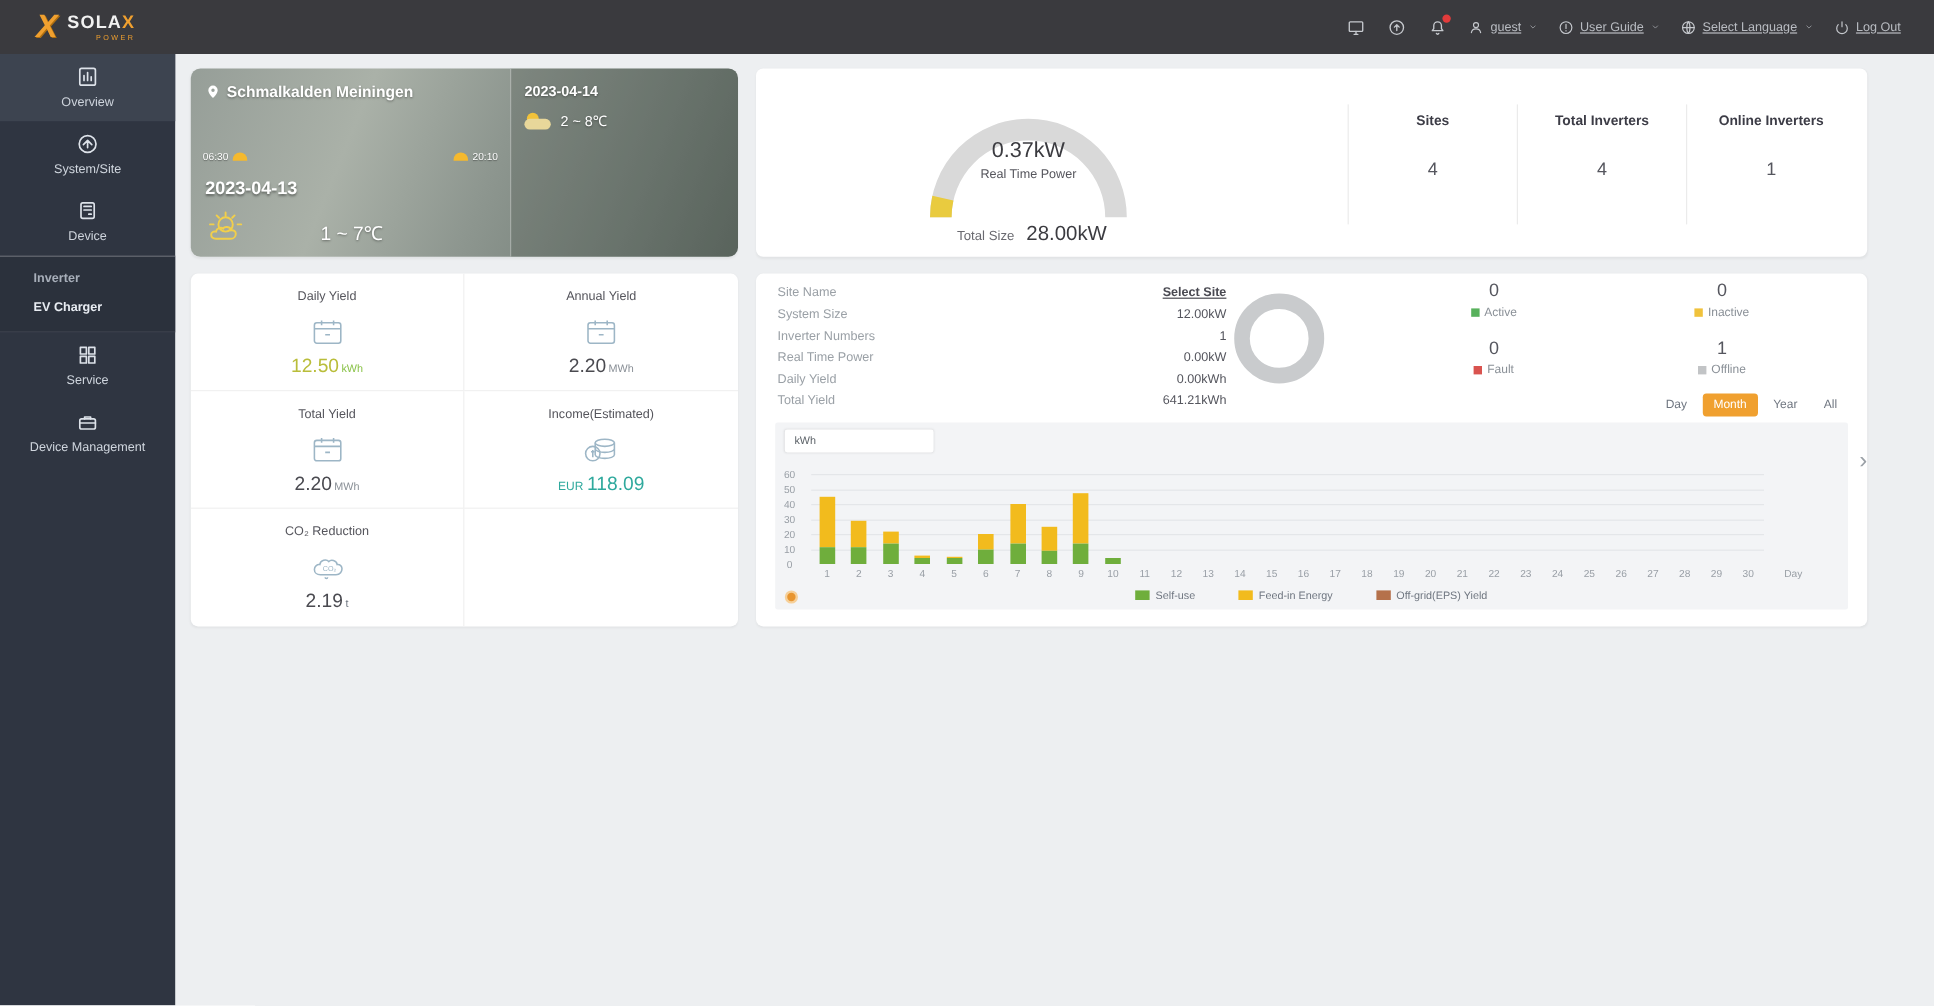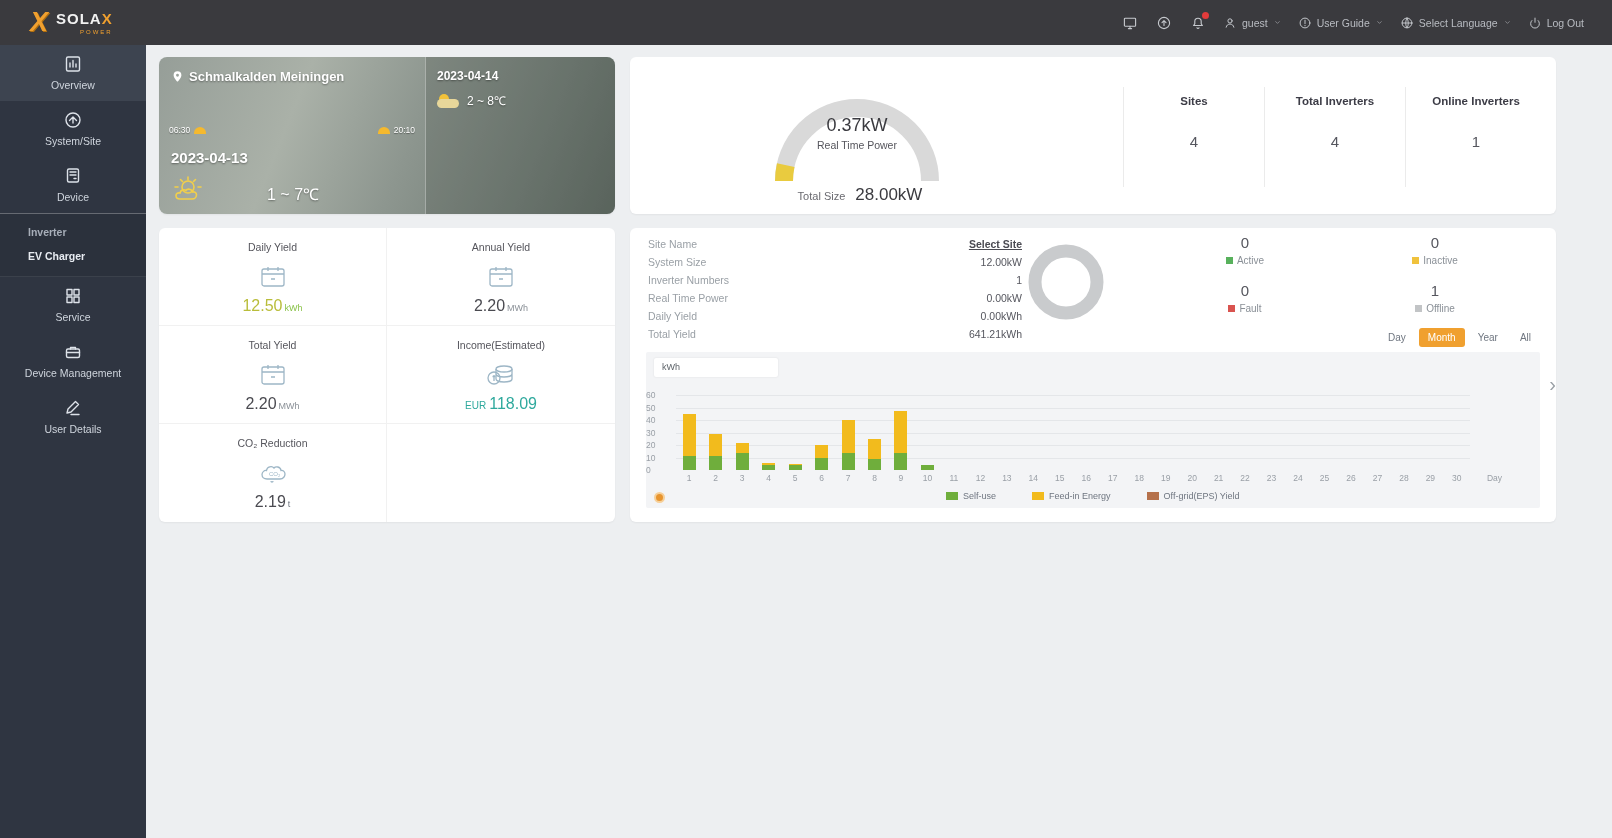--- a/index.html
+++ b/index.html
@@ -7,21 +7,21 @@
   #app { position:relative; width:1612px; height:838px; background:#edeff1; overflow:hidden; }
 
   
   .topbar { position:absolute; left:0; top:0; width:1612px; height:45px; background:#3a3a3e; display:flex; align-items:center; justify-content:space-between; padding:0 28px 0 30px; z-index:5; }
   .brand { display:flex; align-items:center; gap:8px; }
   .logo-x { font-size:27px; font-weight:bold; font-style:italic; color:#f0a02f; text-shadow:1px 1px 0 #b06f10; }
   .brand-text { line-height:1; }
   .brand-name { font-size:15px; font-weight:bold; letter-spacing:1px; color:#f2f2f2; }
   .brand-name .accent { color:#f0a02f; }
   .brand-sub { font-size:6px; color:#f0a02f; letter-spacing:2px; text-align:right; margin-top:2px; }
-  .top-right { display:flex; align-items:center; gap:16px; color:#b9bcc2; font-size:10.5px; }
+  .top-right { display:flex; align-items:center; gap:16px; color:#b9bcc2; font-size:10.5px;text-decoration:underline; }
   .top-icon { position:relative; width:18px; height:18px; display:inline-flex; align-items:center; justify-content:center; cursor:pointer; }
   .top-icon svg { width:16px; height:16px; stroke:#c6c9ce; fill:none; stroke-width:1.4; stroke-linecap:round; stroke-linejoin:round; }
   .badge-dot { position:absolute; top:-2px; right:-2px; width:7px; height:7px; border-radius:50%; background:#e23b3b; }
   .top-menu { display:flex; align-items:center; gap:5px; cursor:pointer; white-space:nowrap; }
   .top-menu svg { width:14px; height:14px; stroke:#c6c9ce; fill:none; stroke-width:1.4; stroke-linecap:round; stroke-linejoin:round; }
   .caret { width:9px !important; height:9px !important; opacity:.8; }
 
   
   .sidebar { position:absolute; left:0; top:45px; width:146px; height:793px; background:#2f3541; z-index:4; }
   .side-item { padding:9px 4px 10px; text-align:center; color:#cfd5dd; font-size:10.5px; cursor:pointer; }
@@ -92,21 +92,21 @@
   .st-sq { width:7px; height:7px; display:inline-block; }
   .tabs { position:absolute; right:16px; top:100px; display:flex; gap:4px; }
   .tab-btn { font-size:10px; color:#6f7680; background:#fff; border:none; padding:4px 9px; border-radius:3px; cursor:pointer; }
   .tab-btn.active { background:#f0a02f; color:#fff; }
   .chart-area { position:absolute; left:16px; right:16px; top:124px; bottom:14px; background:#f3f4f6; border-radius:2px; }
   .kwh-box { position:absolute; left:8px; top:6px; width:124px; height:19px; background:#fff; border-radius:2px; font-size:9px; line-height:19px; padding-left:8px; color:#5d6369; box-shadow:0 0 2px rgba(0,0,0,.1); }
   .date-pick { position:absolute; right:20px; top:127px; width:138px; height:20px; background:#fff; border:1px solid #e2e4e6; border-radius:3px; display:flex; align-items:center; gap:6px; padding:0 8px; font-size:10px; color:#6f7680; cursor:pointer; }
   .date-pick svg { width:11px; height:11px; stroke:#9aa0a6; fill:none; stroke-width:1.3; }
   .next-arrow { position:absolute; right:0px; top:146px; font-size:20px; color:#9aa0a6; cursor:pointer; line-height:1; }
   .grid-line { position:absolute; left:30px; right:70px; height:1px; background:#e4e6e9; }
-  .y-tick { position:absolute; left:0; width:24px; text-align:left; font-size:8.5px; color:#999fa6; }
+  .y-tick { position:absolute; left:0; width:24px; text-align:center; font-size:8.5px; color:#999fa6; }
   .bars-row { position:absolute; left:30px; right:70px; top:43px; height:75px; display:flex; align-items:flex-end; }
   .bar-slot { flex:1; display:flex; justify-content:center; align-items:flex-end; height:75px; }
   .bar-stack { width:13px; display:flex; flex-direction:column-reverse; }
   .xlab-row { position:absolute; left:30px; right:70px; top:121px; display:flex; }
   .x-tick { flex:1; text-align:center; font-size:8.5px; color:#999fa6; }
   .x-unit { position:absolute; right:38px; top:121px; font-size:8.5px; color:#999fa6; }
   .legend { position:absolute; left:300px; bottom:7px; display:flex; gap:36px; }
   .lg-item { display:flex; align-items:center; gap:5px; font-size:9px; color:#6f7680; cursor:pointer; }
   .lg-sq { width:12px; height:8px; display:inline-block; }
   .carousel-dot { position:absolute; left:8px; bottom:5px; width:11px; height:11px; border-radius:50%; background:#e8952f; border:2px solid #f6d09a; cursor:pointer; }
@@ -217,27 +217,20 @@
           </svg></span>
         <div>Service</div>
       </div>
       <div class="side-item">
         <span class="s-ico"><svg viewBox="0 0 20 20">
             <path d="M7.5 7V5.5h5V7"></path>
             <rect x="3.5" y="7" width="13" height="8.5" rx="1.5"></rect>
             <path d="M3.5 10.5h13"></path>
           </svg></span>
         <div>Device Management</div>
-      </div>
-      <div class="side-item">
-        <span class="s-ico"><svg viewBox="0 0 20 20">
-            <path d="M12.5 3.5l3 3L8 14l-4 1 1-4z"></path>
-            <path d="M8 16.5h8"></path>
-          </svg></span>
-        <div>User Details</div>
       </div>
     </nav>
 
   <section class="card weather">
     <div class="shade"></div>
     <div class="w-loc">
       <svg viewBox="0 0 20 20">
           <path d="M10 2a6 6 0 0 1 6 6c0 4.5-6 10-6 10S4 12.5 4 8a6 6 0 0 1 6-6zm0 8.2A2.2 2.2 0 1 0 10 5.8a2.2 2.2 0 0 0 0 4.4z"></path>
         </svg>
       <span>Schmalkalden Meiningen</span>

